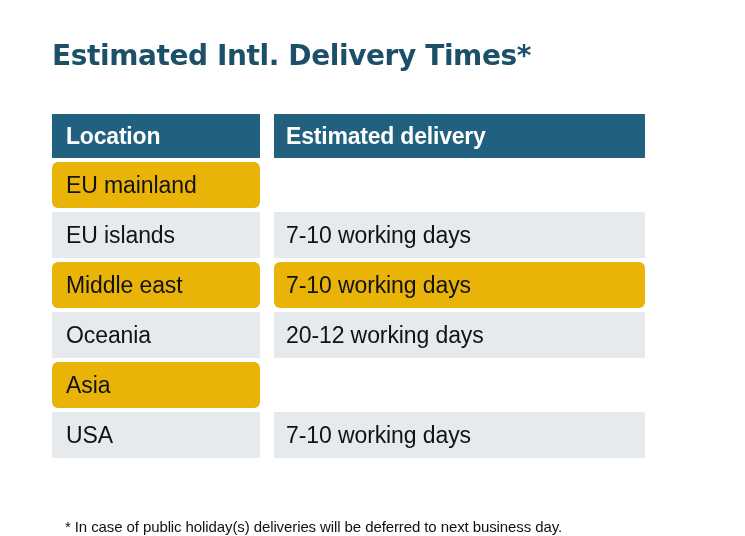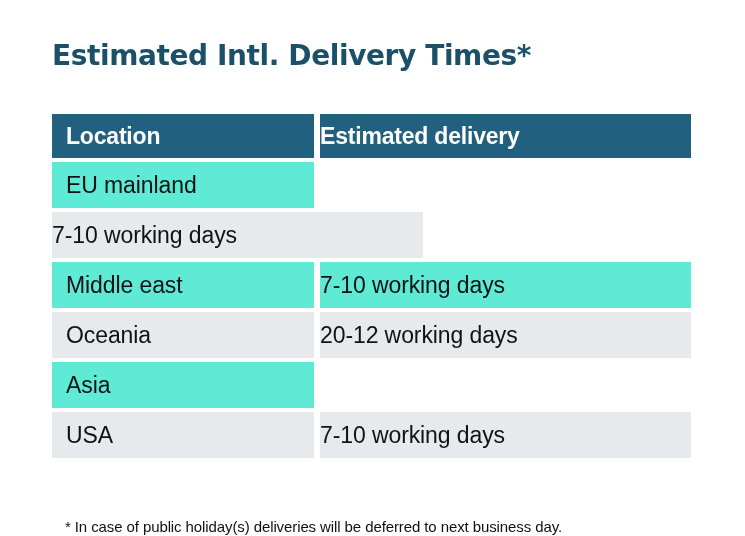--- a/index.html
+++ b/index.html
@@ -58,26 +58,27 @@
 
   .cell {
     height: 100%;
     display: flex;
     align-items: center;
     box-sizing: border-box;
     font-family: "Liberation Sans", sans-serif;
   }
 
   .cell.col-location {
-    width: 262px;
+    width: 208px;
     padding-left: 14px;
-    margin-right: 6px;
+    margin-right: 14px;
   }
   .cell.col-delivery {
     width: 371px;
+    padding-left: 12px;
   }
 
   
   .table-row.header-row {
     height: 44px;
     margin-bottom: 4px;
   }
   .header-row .cell {
     background: #22607F;
     color: #ffffff;
@@ -89,21 +90,22 @@
   
   .table-row.body-row {
     height: 46px;
   }
   .body-row .cell {
     color: #101214;
     font-size: 23px;
     letter-spacing: -0.1px;
   }
   .body-row.shade-dark .cell {
-    background: #5eead4;
+    background: #eab308;
+    border-radius: 6px;
   }
   .body-row.shade-light .cell {
     background: #E7EAEC;
   }
 
   
   .footnote {
     position: absolute;
     left: 65px;
     top: 481px;
@@ -128,20 +130,21 @@
     <div class="table-row header-row">
       <div class="cell col-location">Location</div>
       <div class="cell col-delivery">Estimated delivery</div>
     </div>
 
     <div class="table-row body-row shade-dark">
       <div class="cell col-location">EU mainland</div>
     </div>
 
     <div class="table-row body-row shade-light">
+      <div class="cell col-location">EU islands</div>
       <div class="cell col-delivery">7-10 working days</div>
     </div>
 
     <div class="table-row body-row shade-dark">
       <div class="cell col-location">Middle east</div>
       <div class="cell col-delivery">7-10 working days</div>
     </div>
 
     <div class="table-row body-row shade-light">
       <div class="cell col-location">Oceania</div>

